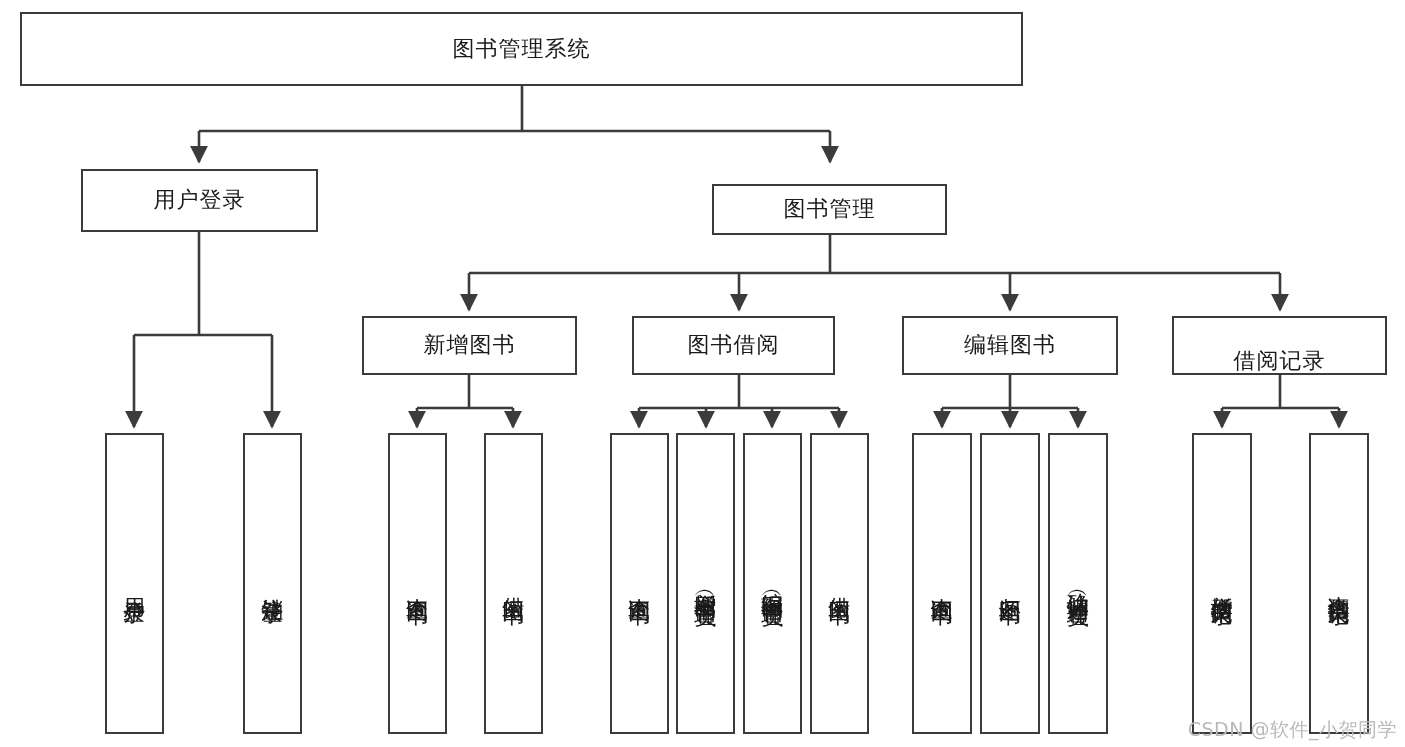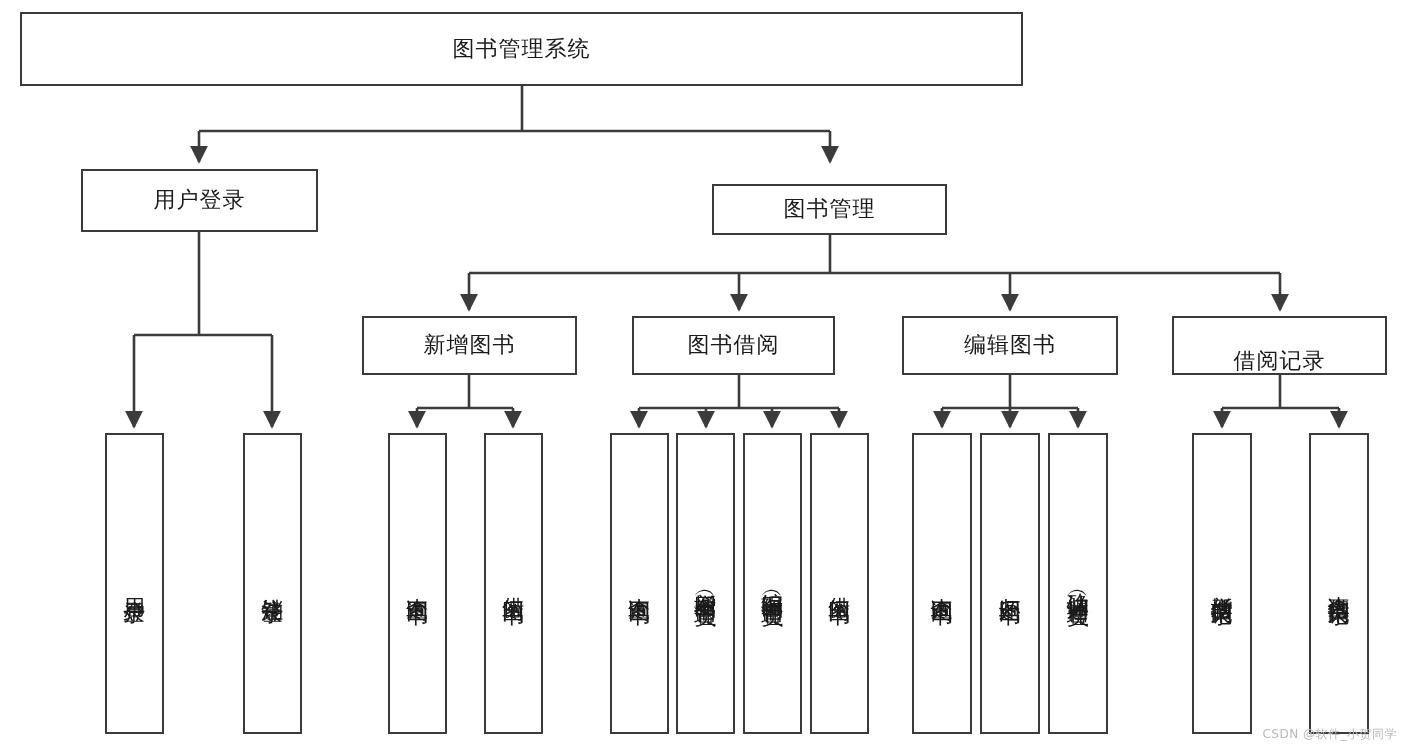--- a/index.html
+++ b/index.html
@@ -56,21 +56,21 @@
   }
   .node-v > span {
     writing-mode: vertical-rl;
     text-orientation: upright;
     display: inline-block;
   }
   #watermark {
     position: absolute;
     right: 8px;
     bottom: 4px;
-    font-size: 12px;
+    font-size: 19px;
     color: #b9b9b9;
     letter-spacing: 0.5px;
     white-space: nowrap;
     z-index: 5;
     pointer-events: none;
   }
 </style>
 </head>
 <body>
 

